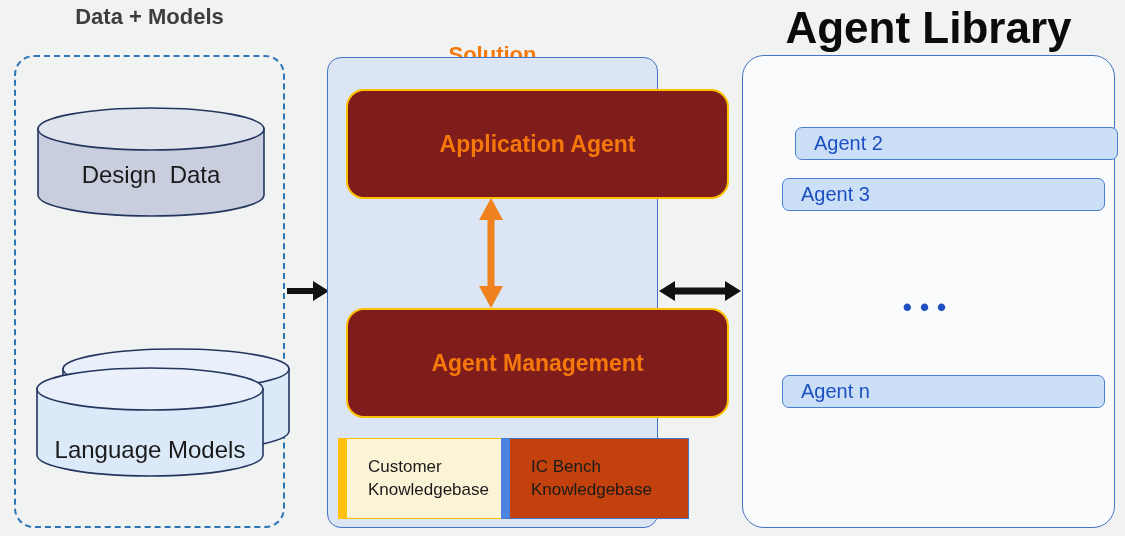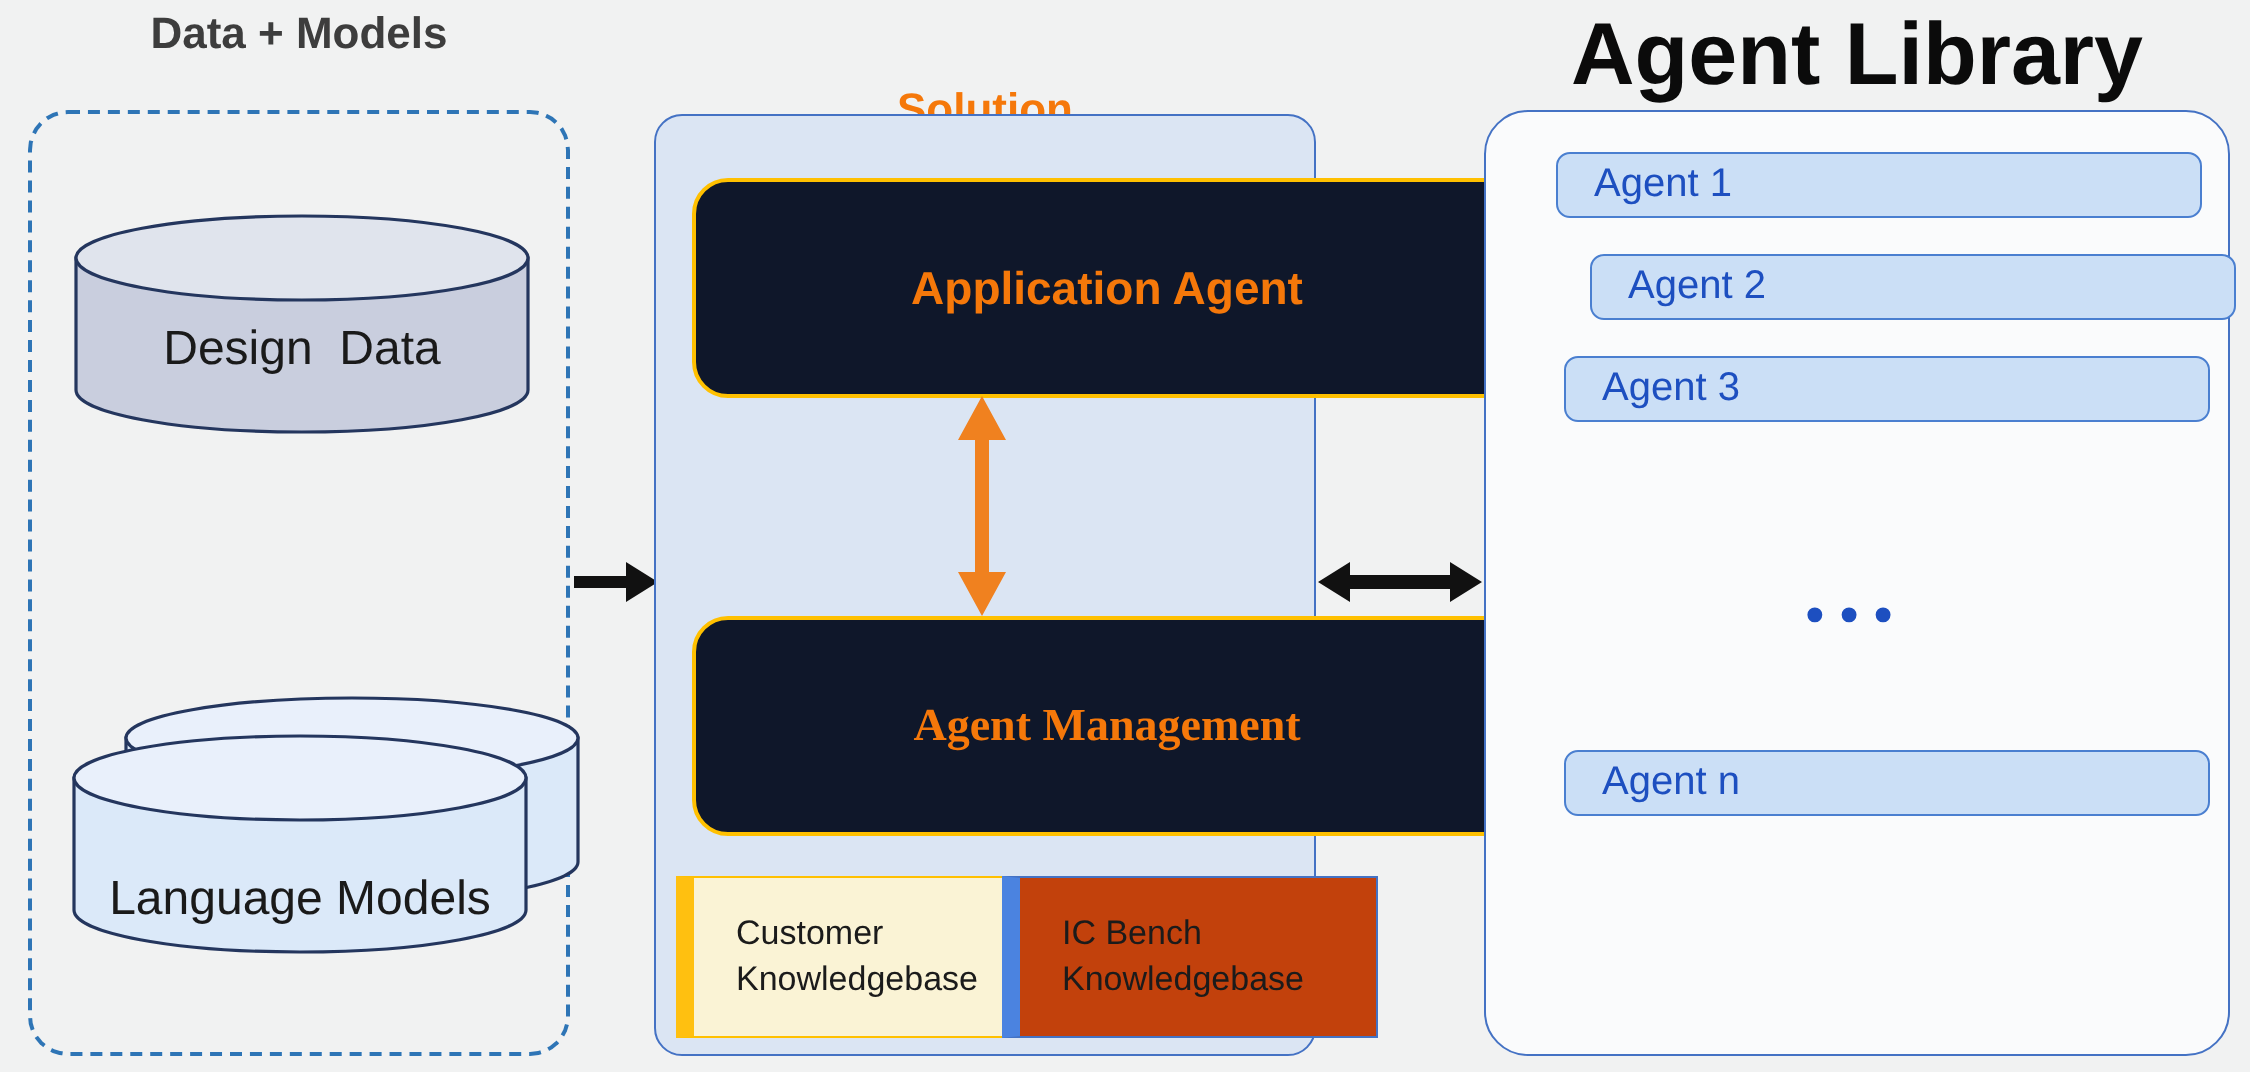--- a/index.html
+++ b/index.html
@@ -27,24 +27,24 @@
     position:absolute;text-align:center;color:#1a1a1a;font-size:24px;white-space:pre;
   }
 
   
   .solution-panel{
     left:327px;top:57px;width:331px;height:471px;
     background:#dbe5f3;border:1.5px solid #4472c4;border-radius:14px;
   }
   .agent-box{
     position:absolute;left:18px;width:291px;height:106px;
-    background:#0f172a;border:2px solid #ffc000;border-radius:18px;
+    background:#7f1d1d;border:2px solid #ffc000;border-radius:18px;
     display:flex;align-items:center;justify-content:center;text-align:center;
     color:#f5780a;font-weight:bold;font-size:23px;line-height:1.25;
-    padding:0 60px;
+    padding:0 44px;
   }
   .kb-box{
     position:absolute;top:380px;height:79px;width:153px;
     font-size:17px;line-height:1.35;color:#1b1b1b;
     display:flex;align-items:center;
     padding-left:21px;padding-right:4px;
   }
   .kb-customer{
     left:10px;background:#faf3d5;
     border:1.5px solid #ffc000;border-left:9px solid #ffc010;
@@ -110,36 +110,35 @@
 <div class="abs solution-panel">
 
   <div class="agent-box" style="top:31px;">Application Agent</div>
 
   <div class="abs" style="left:148px;top:140px;width:30px;height:110px;">
     <svg width="30" height="110" viewBox="0 0 30 110">
       <polygon points="15,0 27,22 18.5,22 18.5,88 27,88 15,110 3,88 11.5,88 11.5,22 3,22" fill="#f0811f"></polygon>
     </svg>
   </div>
 
-  <div class="agent-box" style="top:250px;font-family:Liberation Serif, serif;">Agent Management</div>
+  <div class="agent-box" style="top:250px;">Agent Management</div>
 
   <div class="kb-box kb-customer">Customer Knowledgebase</div>
 
   <div class="kb-box kb-icbench">IC Bench Knowledgebase</div>
 </div>
 
 <div class="abs" style="left:659px;top:281px;width:82px;height:20px;">
   <svg width="82" height="20" viewBox="0 0 82 20">
     <polygon points="0,10 16,0 16,6.5 66,6.5 66,0 82,10 66,20 66,13.5 16,13.5 16,20" fill="#111111"></polygon>
   </svg>
 </div>
 
 <div class="abs library-panel">
 
-  <div class="agent-item" style="top:20px;">Agent 1</div>
 
   <div class="agent-item" style="top:71px;margin-left:17px;">Agent 2</div>
 
   <div class="agent-item" style="top:122px;left:39px;">Agent 3</div>
 
   <div class="ellipsis">•••</div>
 
   <div class="agent-item" style="top:319px;left:39px;">Agent n</div>
 </div>
 

